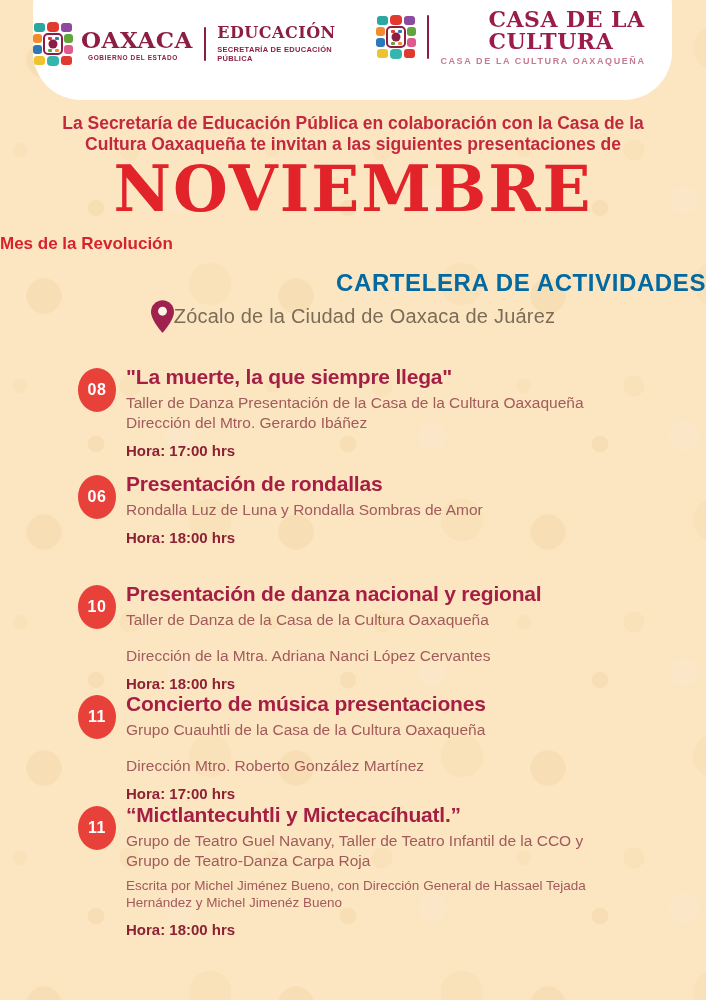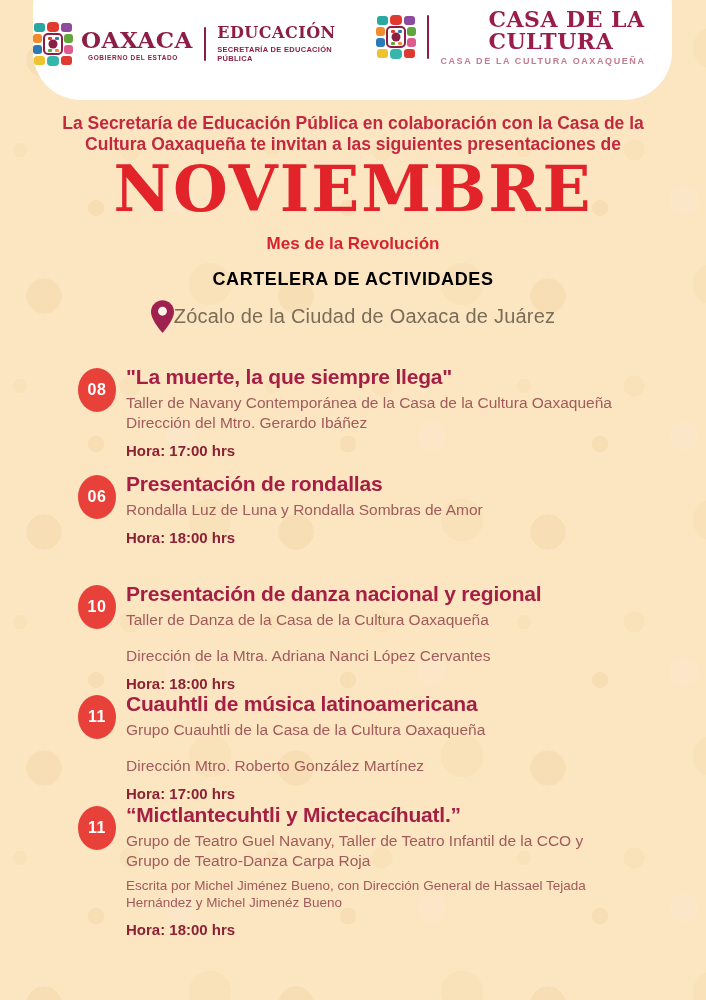--- a/index.html
+++ b/index.html
@@ -56,26 +56,26 @@
     position:absolute;top:113px;left:33px;right:33px;
     text-align:center;color:#c2293f;font-weight:bold;
     font-size:17.5px;line-height:1.18;z-index:1;
   }
   .month{
     position:absolute;top:156px;left:0;right:0;text-align:center;
     font-family:"DejaVu Serif", serif;font-weight:bold;
     font-size:63px;color:#e2232a;letter-spacing:2px;line-height:1.05;z-index:1;
   }
   .month-sub{
-    position:absolute;top:234px;left:0;right:0;text-align:center;
+    position:absolute;top:234px;left:0;right:0;
     color:#d6232e;font-weight:bold;font-size:17px;z-index:1;
   }
   .section-title{
-    position:absolute;top:269px;left:0;right:0;text-align:center;
-    color:#000000;font-weight:bold;font-size:18px;letter-spacing:.6px;z-index:1;
+    position:absolute;top:269px;left:0;right:0;text-align:right;
+    color:#0369a1;font-weight:bold;font-size:24px;letter-spacing:.6px;z-index:1;
   }
   .location-row{
     position:absolute;top:300px;left:0;right:0;z-index:1;
     display:flex;align-items:center;justify-content:center;
   }
   .location-text{color:#7b6c58;font-size:20px;letter-spacing:.2px;}
 
   
   .event{
     position:absolute;left:78px;width:540px;z-index:1;
@@ -174,21 +174,21 @@
       <path d="M12 0C5.4 0 0 5.4 0 12c0 9.2 12 22 12 22s12-12.8 12-22C24 5.4 18.6 0 12 0z" fill="#9e2150"></path>
       <circle cx="12" cy="11.5" r="4.6" fill="#fdf4e6"></circle>
     </svg>
     <span class="location-text">Zócalo de la Ciudad de Oaxaca de Juárez</span>
   </div>
 
   <div class="event e1">
     <div class="badge">08</div>
     <div class="event-body">
       <p class="event-title">"La muerte, la que siempre llega"</p>
-      <p class="event-line">Taller de Navany Contemporánea de la Casa de la Cultura Oaxaqueña</p>
+      <p class="event-line">Taller de Danza Presentación de la Casa de la Cultura Oaxaqueña</p>
       <p class="event-line">Dirección del Mtro. Gerardo Ibáñez</p>
       <p class="event-time">Hora: 17:00 hrs</p>
     </div>
   </div>
 
   <div class="event e2">
     <div class="badge">06</div>
     <div class="event-body">
       <p class="event-title">Presentación de rondallas</p>
       <p class="event-line">Rondalla Luz de Luna y Rondalla Sombras de Amor</p>
@@ -202,21 +202,21 @@
       <p class="event-title">Presentación de danza nacional y regional</p>
       <p class="event-line">Taller de Danza de la Casa de la Cultura Oaxaqueña</p>
       <p class="event-line gap-top">Dirección de la Mtra. Adriana Nanci López Cervantes</p>
       <p class="event-time">Hora: 18:00 hrs</p>
     </div>
   </div>
 
   <div class="event e4">
     <div class="badge">11</div>
     <div class="event-body">
-      <p class="event-title">Cuauhtli de música latinoamericana</p>
+      <p class="event-title">Concierto de música presentaciones</p>
       <p class="event-line">Grupo Cuauhtli de la Casa de la Cultura Oaxaqueña</p>
       <p class="event-line gap-top">Dirección Mtro. Roberto González Martínez</p>
       <p class="event-time">Hora: 17:00 hrs</p>
     </div>
   </div>
 
   <div class="event e5">
     <div class="badge">11</div>
     <div class="event-body">
       <p class="event-title">“Mictlantecuhtli y Mictecacíhuatl.”</p>

